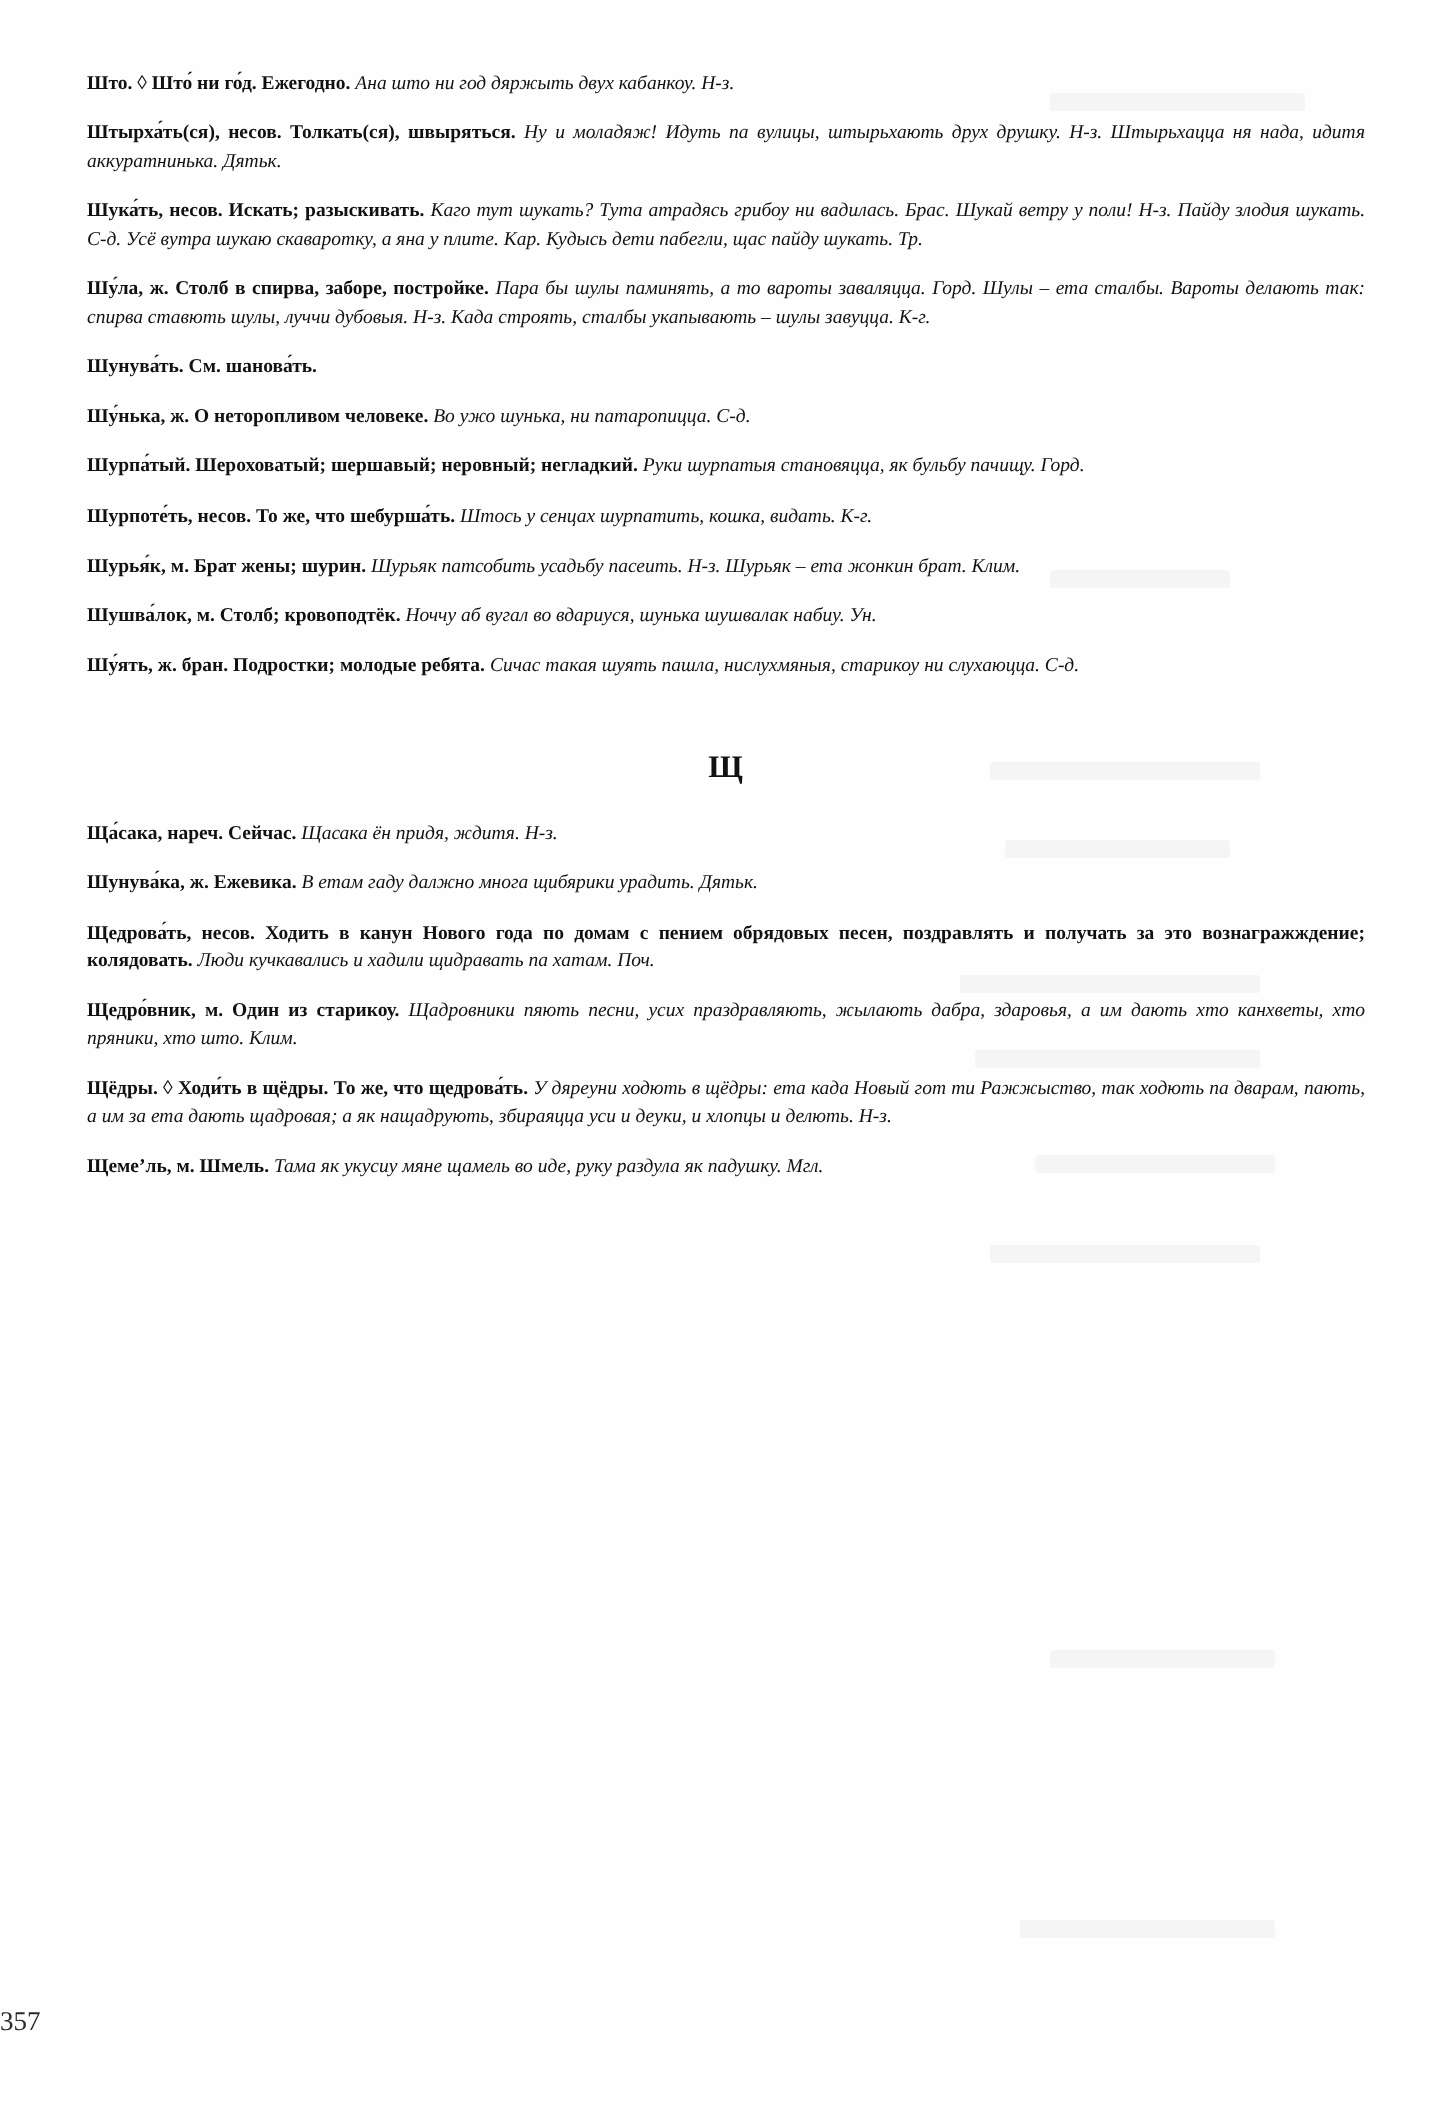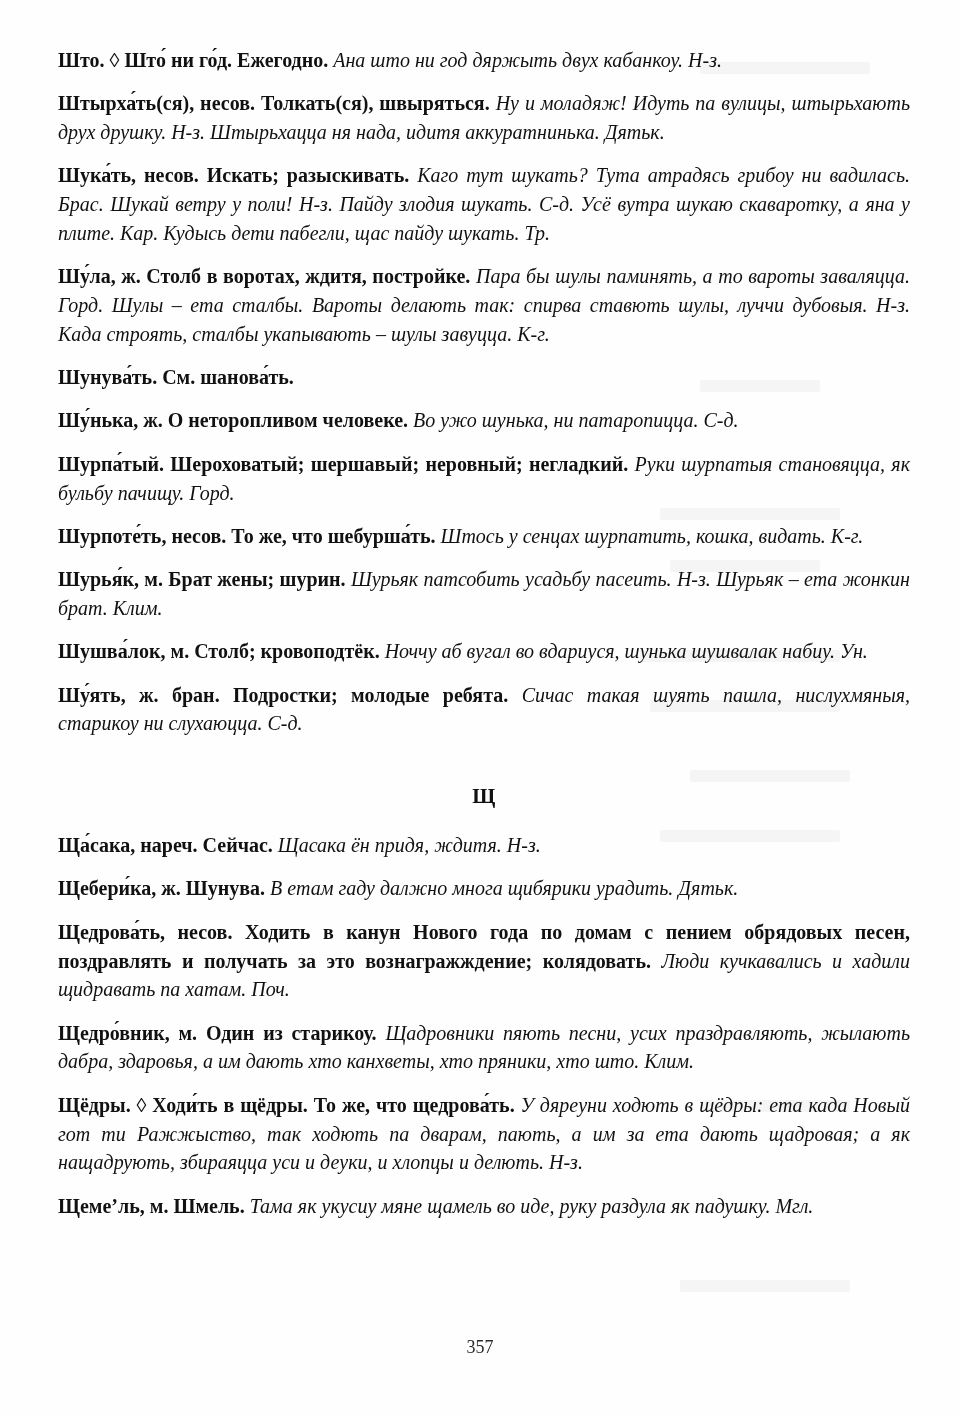--- a/index.html
+++ b/index.html
@@ -37,21 +37,21 @@
   .content {
     position: absolute;
     left: 58px;
     top: 46px;
     width: 852px;
   }
 
   .entry {
     text-align: justify;
     text-justify: inter-word;
-    font-size: 20px;
+    font-size: 13px;
     line-height: 1.44;
     margin: 0 0 14.5px 0;
     hyphens: manual;
   }
   .entry:last-child { margin-bottom: 16px; }
 
   .hw {            
     font-weight: bold;
   }
   .ex {            
@@ -64,21 +64,21 @@
     font-size: 21px;
     margin: 46px 0 22px 0;
     letter-spacing: 0.5px;
   }
 
   .folio {
     position: absolute;
     left: 0;
     top: 1337px;
     width: 960px;
-    text-align: center;
+    text-align: left;
     font-size: 18px;
     color: #2a2a2a;
   }
 </style>
 </head>
 <body>
 
 <div class="page">
 
   <div class="bleed" style="left:700px; top:62px; width:170px; height:12px;"></div>
@@ -93,21 +93,21 @@
   <div class="bleed" style="left:680px; top:1280px; width:170px; height:12px;"></div>
 
   <div class="content">
 
     <p class="entry"><span class="hw">Што. ◊ Што́ ни го́д. Ежегодно.</span> <span class="ex">Ана што ни год дяржыть двух кабанкоу. Н-з.</span></p>
 
     <p class="entry"><span class="hw">Штырха́ть(ся), несов. Толкать(ся), швыряться.</span> <span class="ex">Ну и моладяж! Идуть па вулицы, штырьхають друх друшку. Н-з. Штырьхацца ня нада, идитя аккуратнинька. Дятьк.</span></p>
 
     <p class="entry"><span class="hw">Шука́ть, несов. Искать; разыскивать.</span> <span class="ex">Каго тут шукать? Тута атрадясь грибоу ни вадилась. Брас. Шукай ветру у поли! Н-з. Пайду злодия шукать. С-д. Усё вутра шукаю скаваротку, а яна у плите. Кар. Кудысь дети пабегли, щас пайду шукать. Тр.</span></p>
 
-    <p class="entry"><span class="hw">Шу́ла, ж. Столб в  воротах, ждитя, постройке.</span> <span class="ex">Пара бы шулы паминять, а то вароты заваляцца. Горд. Шулы – ета сталбы. Вароты делають так: спирва ставють шулы, луч­чи дубовыя. Н-з. Када строять,  сталбы укапывають – шулы завуцца. К-г.</span></p>
+    <p class="entry"><span class="hw">Шу́ла, ж. Столб в  спирва, заборе, постройке.</span> <span class="ex">Пара бы шулы паминять, а то вароты заваляцца. Горд. Шулы – ета сталбы. Вароты делають так: спирва ставють шулы, луч­чи дубовыя. Н-з. Када строять,  сталбы укапывають – шулы завуцца. К-г.</span></p>
 
     <p class="entry"><span class="hw">Шунува́ть. См. шанова́ть.</span> <span class="ex"></span></p>
 
     <p class="entry"><span class="hw">Шу́нька, ж. О неторопливом человеке.</span> <span class="ex">Во ужо шунька, ни патаропицца. С-д.</span></p>
 
 
 
     <p class="entry"><span class="hw">Шурпа́тый. Шероховатый; шершавый; неровный; негладкий.</span> <span class="ex">Руки шурпатыя ста­новяцца, як бульбу пачищу. Горд.</span></p>
 
     <p class="entry"><span class="hw">Шурпоте́ть, несов. То же, что шебурша́ть.</span> <span class="ex">Штось у сенцах шурпатить, кошка, ви­дать. К-г.</span></p>
@@ -115,21 +115,21 @@
     <p class="entry"><span class="hw">Шурья́к, м. Брат жены; шурин.</span> <span class="ex">Шурьяк патсобить усадьбу пасеить. Н-з. Шурьяк – ета жонкин брат. Клим.</span></p>
 
     <p class="entry"><span class="hw">Шушва́лок, м. Столб; кровоподтёк.</span> <span class="ex">Ноччу аб вугал во вдариуся, шунька шушвалак набиу. Ун.</span></p>
 
     <p class="entry"><span class="hw">Шу́ять, ж. бран. Подростки; молодые ребята.</span> <span class="ex">Сичас такая шуять пашла, нислухмя­ныя, старикоу ни слухаюцца. С-д.</span></p>
 
     <div class="section-letter">Щ</div>
 
     <p class="entry"><span class="hw">Ща́сака, нареч. Сейчас.</span> <span class="ex">Щасака ён придя, ждитя. Н-з.</span></p>
 
-    <p class="entry"><span class="hw">Щебери́ка, ж. Шунува.</span> <span class="ex">В етам гаду далжно многа щибярики урадить. Дятьк.</span></p>
+    <p class="entry"><span class="hw">Шунува́ка, ж. Ежевика.</span> <span class="ex">В етам гаду далжно многа щибярики урадить. Дятьк.</span></p>
 
     <p class="entry"><span class="hw">Щедрова́ть, несов. Ходить в канун Нового года по домам с пением обрядовых песен, поздравлять и получать за это вознагражждение; колядовать.</span> <span class="ex">Люди кучкавались и хадили щидравать па хатам. Поч.</span></p>
 
     <p class="entry"><span class="hw">Щедро́вник, м. Один из старикоу.</span> <span class="ex">Щадровники пяють песни, усих праздравляють, жылають дабра, здаровья, а им дають хто канхветы, хто пряники, хто што. Клим.</span></p>
 
     <p class="entry"><span class="hw">Щёдры. ◊ Ходи́ть в щёдры. То же, что щедрова́ть.</span> <span class="ex">У дяреуни ходють в щёдры: ета када Новый гот ти Ражжыство, так ходють па дварам, пають, а им за ета дають щадровая; а як нащадрують, збираяцца уси и деуки, и хлопцы и делють. Н-з.</span></p>
 
     <p class="entry"><span class="hw">Щеме’ль, м. Шмель.</span> <span class="ex">Тама як укусиу мяне щамель во иде, руку раздула як падушку. Мгл.</span></p>
 
   </div>

